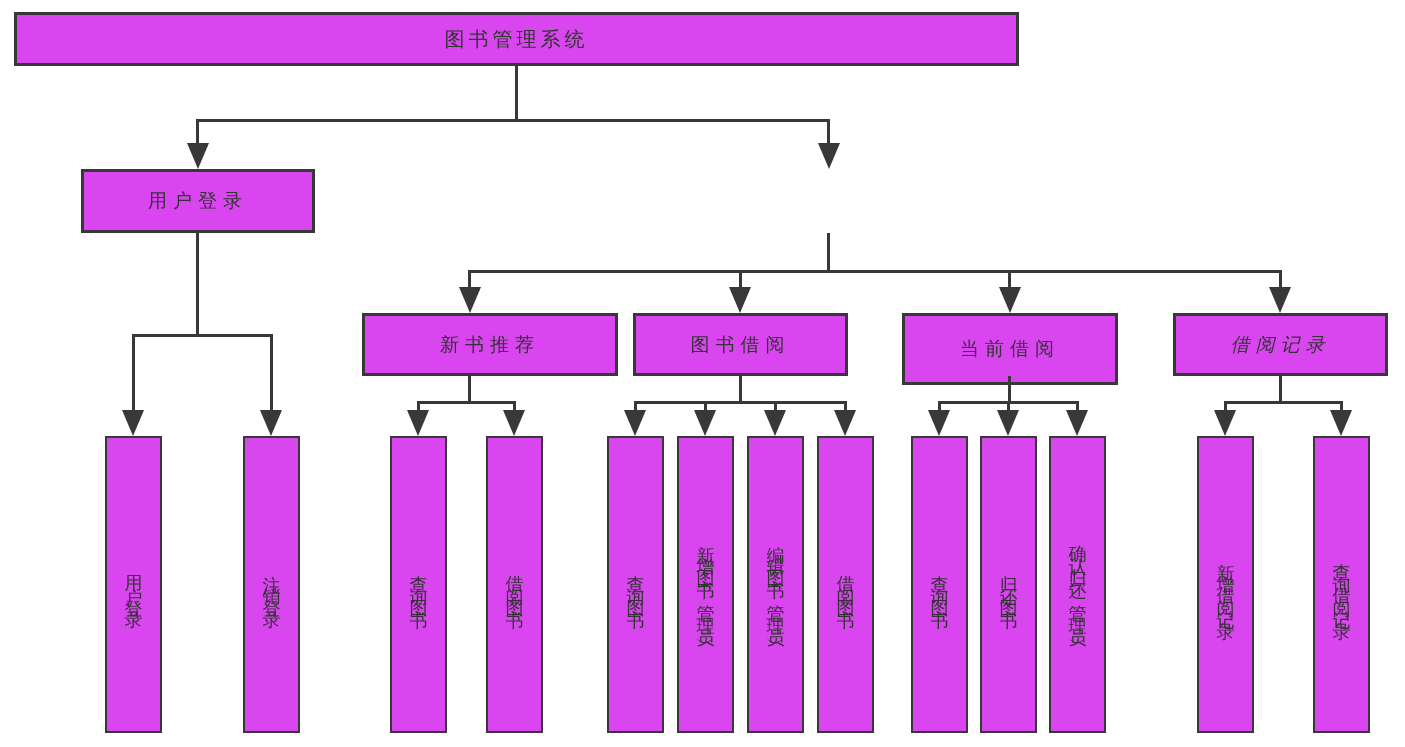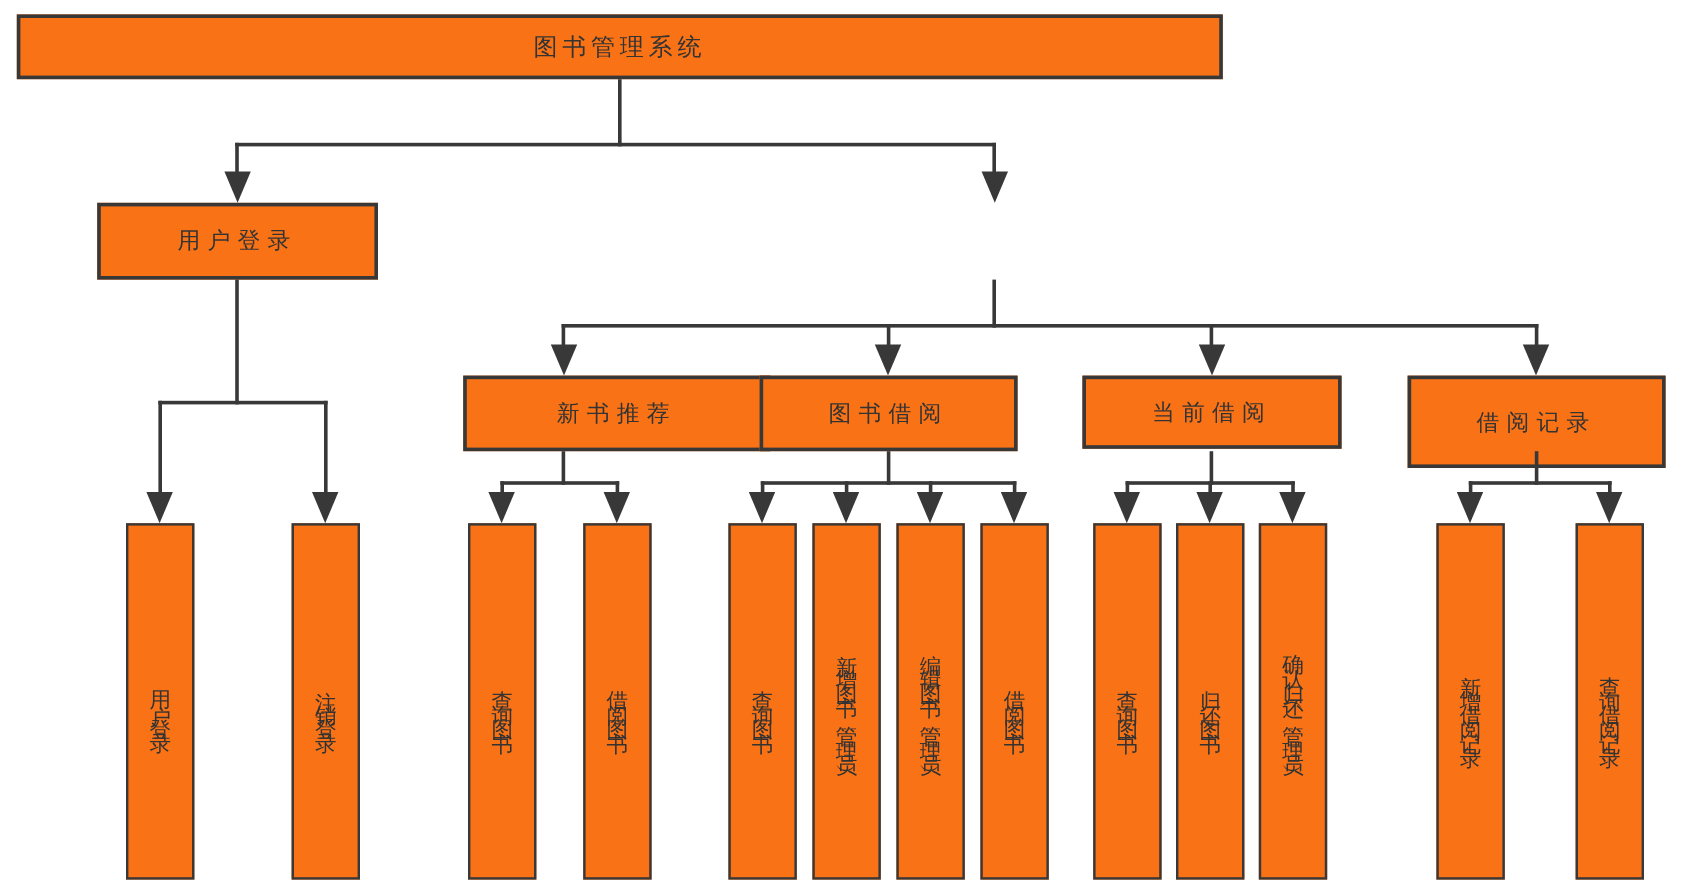--- a/index.html
+++ b/index.html
@@ -1,21 +1,21 @@
 <!DOCTYPE html>
 <html><head>
 <meta charset="utf-8">
 <style>
   html,body{margin:0;padding:0;background:#ffffff;}
   #stage{
     position:relative;width:1405px;height:747px;background:#ffffff;overflow:hidden;
     font-family:"Liberation Sans","DejaVu Sans",sans-serif;color:#333333;
   }
   .box{
-    position:absolute;background:#f97316;border:3px solid #383838;box-sizing:border-box;
+    position:absolute;background:#d946ef;border:3px solid #383838;box-sizing:border-box;
     display:flex;align-items:center;justify-content:center;text-align:center;
   }
   .root-box{font-size:20px;letter-spacing:4px;}
   .l1-box,.l2-box{font-size:19px;letter-spacing:6px;}
   .leaf-box{border-width:2px;}
   .vtext{
     writing-mode:vertical-rl;text-orientation:mixed;
     font-size:18px;letter-spacing:12px;line-height:1;color:#333333;
   }
   .vl{position:absolute;width:3px;background:#383838;}
@@ -35,27 +35,27 @@
 </head>
 <body>
 
 <div id="stage">
 
   <div class="box root-box" style="left:14px;top:12px;width:1005px;height:54px;">图书管理系统</div>
 
   <div class="box l1-box" style="left:81px;top:169px;width:234px;height:64px;">用户登录</div>
 
 
-  <div class="box l2-box" style="left:362px;top:313px;width:256px;height:63px;margin-left:24px;">新书推荐</div>
+  <div class="box l2-box" style="left:362px;top:313px;width:256px;height:63px;">新书推荐</div>
 
   <div class="box l2-box" style="left:633px;top:313px;width:215px;height:63px;text-align:center;">图书借阅</div>
 
-  <div class="box l2-box" style="left:902px;top:313px;width:216px;height:61px;">当前借阅</div>
+  <div class="box l2-box" style="left:902px;top:313px;width:216px;height:72px;">当前借阅</div>
 
-  <div class="box l2-box" style="left:1173px;top:313px;width:215px;height:77px;">借阅记录</div>
+  <div class="box l2-box" style="left:1173px;top:313px;width:215px;height:63px;font-style:italic;">借阅记录</div>
 
   <div class="box leaf-box" style="left:105px;top:436px;width:57px;height:297px;">
     <span class="vtext">用户登录</span>
   </div>
   <div class="box leaf-box" style="left:243px;top:436px;width:57px;height:297px;">
     <span class="vtext">注销登录</span>
   </div>
 
   <div class="box leaf-box" style="left:390px;top:436px;width:57px;height:297px;">
     <span class="vtext">查询图书</span>

